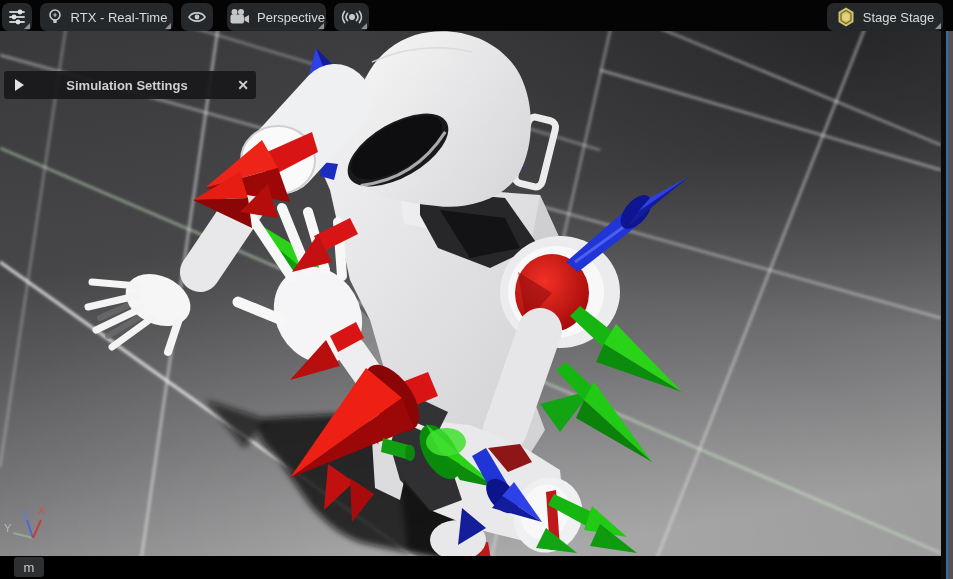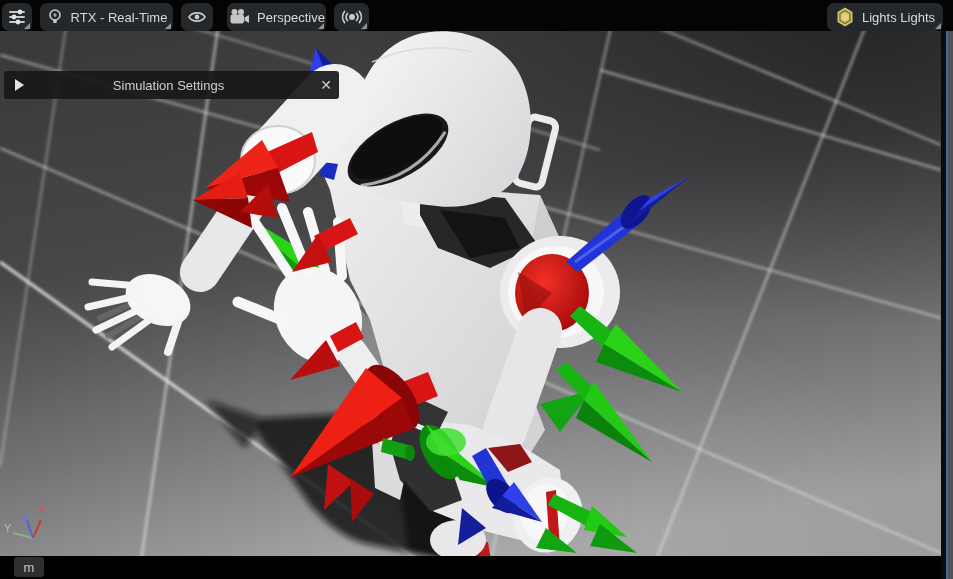--- a/index.html
+++ b/index.html
@@ -12,23 +12,23 @@
   
   .topbar { position:absolute; left:0; top:0; width:953px; height:31px; background:#040404; }
   .tbtn { position:absolute; top:3px; height:28px; background:#25282b; border-radius:7px;
           display:flex; align-items:center; justify-content:center; gap:7px;
           color:#d9d9d9; font-size:13px; cursor:default; }
   .tbtn .corner { position:absolute; right:2px; bottom:2px; width:6px; height:6px;
                   background:#8d9196; clip-path:polygon(100% 0,100% 100%,0 100%); }
   .ticon { display:block; }
 
   
-  .simbar { position:absolute; left:4px; top:71px; width:335px; height:28px;
+  .simbar { position:absolute; left:4px; top:71px; width:252px; height:28px;
             background:rgba(25,25,27,0.93); border-radius:3px; display:flex; align-items:center;
-            color:#cfcfcf; font-size:13px; }
+            color:#cfcfcf; font-size:13px;font-weight:bold; }
   .simbar .collapse { width:0; height:0; margin-left:11px;
                       border-left:9px solid #e2e2e2; border-top:6px solid transparent; border-bottom:6px solid transparent; }
   .simbar .title { flex:1; text-align:center; }
   .simbar .close { width:26px; text-align:center; font-size:14px; color:#cfcfcf; cursor:default; }
 
   
   .bottombar { position:absolute; left:0; top:556px; width:948px; height:23px; background:#000; }
   .unit-badge { position:absolute; left:14px; top:557px; width:30px; height:20px; background:#2d2f31;
                 border-radius:3px; color:#c9c9c9; font-size:13px; display:flex; align-items:center; justify-content:center; }
 
@@ -315,21 +315,21 @@
       </svg>
       <span class="corner"></span>
     </div>
 
     <div class="tbtn" style="left:827px;width:116px;">
       <svg class="ticon" width="20" height="22" viewBox="0 0 20 22">
         <polygon points="10,1.5 17.5,6 17.5,16 10,20.5 2.5,16 2.5,6" fill="#d2c36c"></polygon>
         <polygon points="10,4.5 15,7.5 15,14.5 10,17.5 5,14.5 5,7.5" fill="none" stroke="#6e6430" stroke-width="1.2"></polygon>
         <circle cx="10" cy="11" r="3.6" fill="#e2d37a"></circle>
       </svg>
-      <span>Lights Lights</span>
+      <span>Stage Stage</span>
       <span class="corner"></span>
     </div>
   </div>
 
   <div class="simbar">
     <span class="collapse"></span>
     <span class="title">Simulation Settings</span>
     <span class="close">✕</span>
   </div>
 

